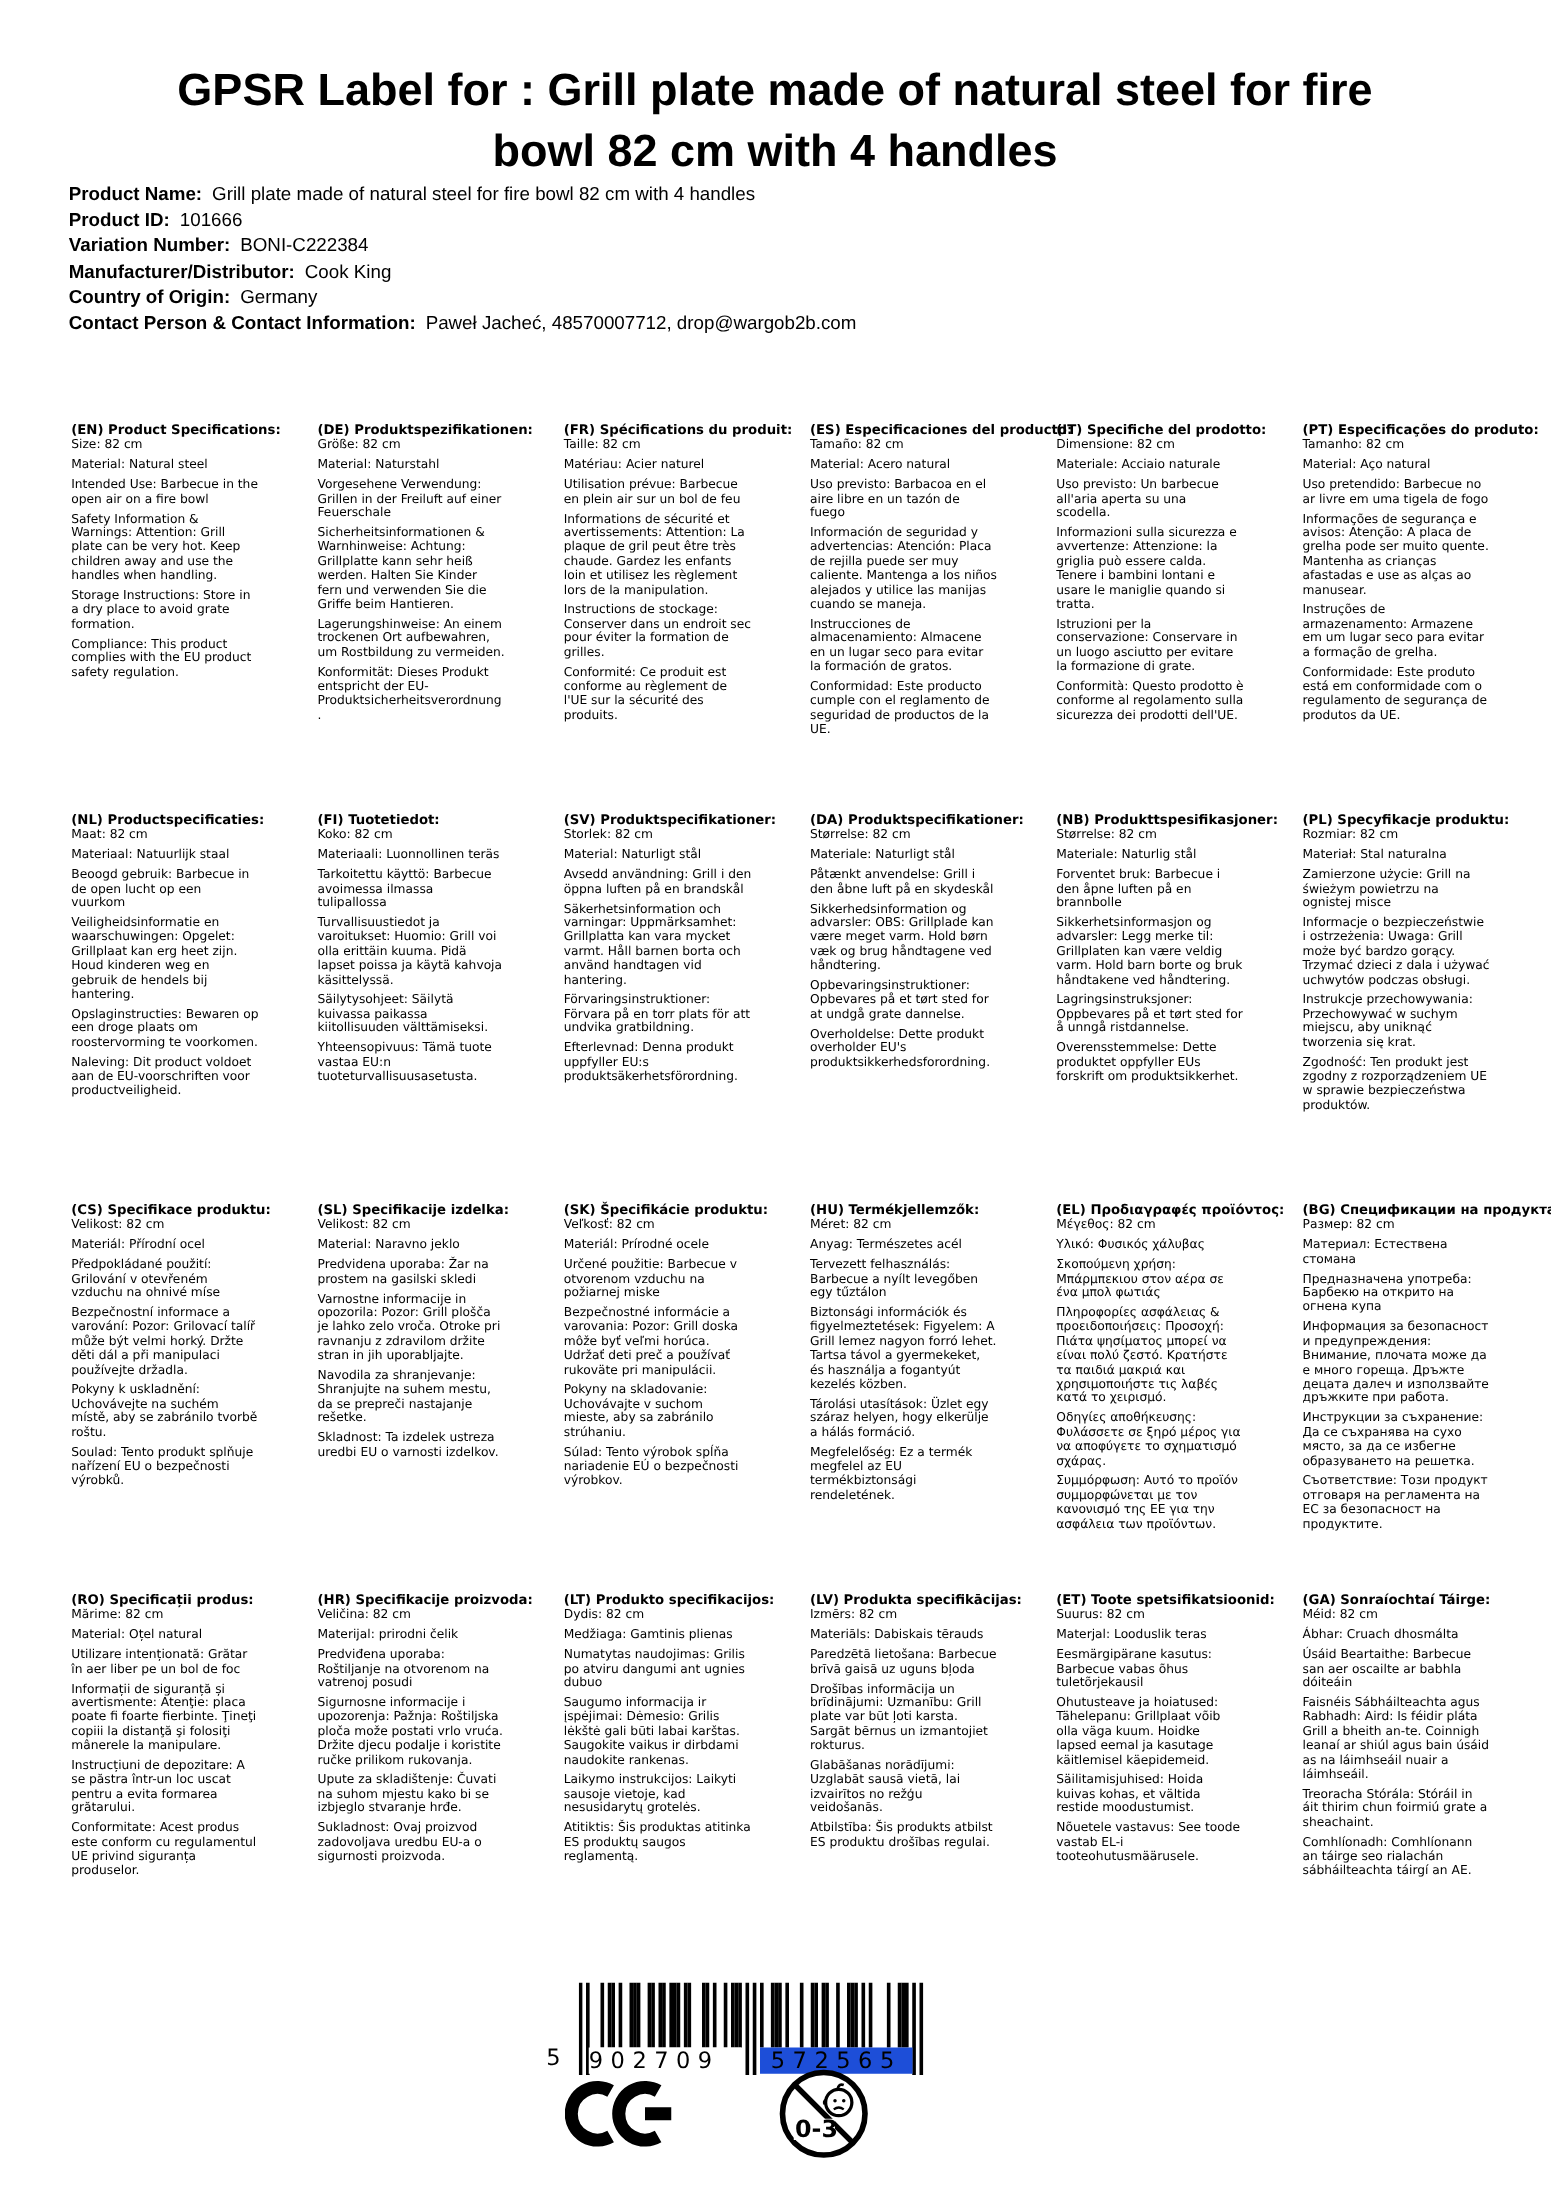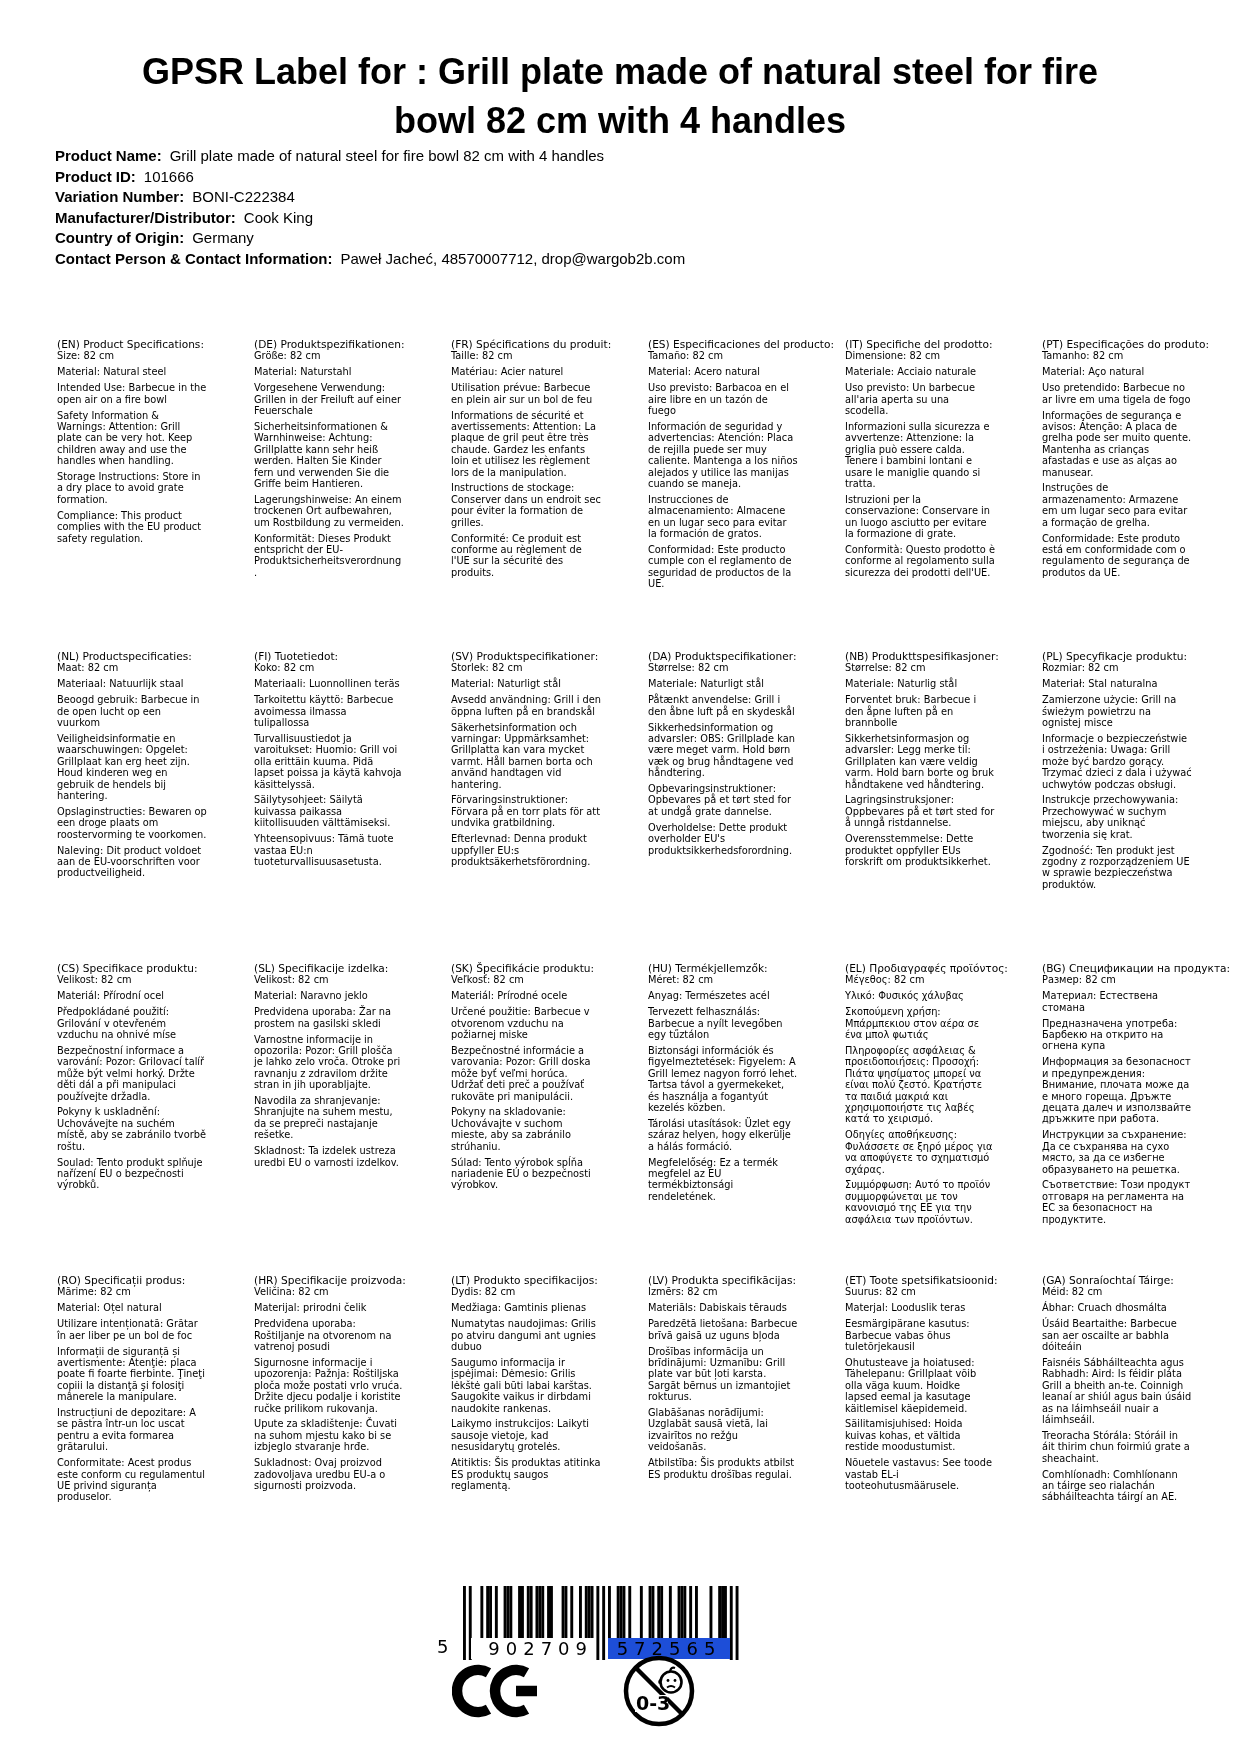--- a/index.html
+++ b/index.html
@@ -13,28 +13,28 @@
     letter-spacing:0px;
   }
   .info{position:absolute;top:146px;left:55px;font-size:15px;line-height:20.6px;}
   .info-label{font-weight:bold;margin-right:8px;}
   .lang-grid{
     position:absolute;top:339px;left:57px;
     display:grid;grid-template-columns:repeat(6,197px);grid-template-rows:repeat(4,312px);
     font-family:"DejaVu Sans",sans-serif;font-size:9.8px;line-height:11.4px;
   }
   .block{width:150px;}
-  .block-title{font-weight:normal;font-size:10.6px;white-space:nowrap;margin:0;}
+  .block-title{font-weight:bold;font-size:10.6px;white-space:nowrap;margin:0;}
   .spec{margin:0;word-break:break-word;}
   .spec + .spec{margin-top:4.5px;}
   .barcode-wrap{position:absolute;left:435px;top:1586px;width:310px;height:78px;}
   .barcode-wrap svg{position:absolute;left:28px;top:0;}
   .bc-digit{position:absolute;font-family:"DejaVu Sans",sans-serif;font-size:18px;color:#000;}
   .bc-first{left:2px;top:50px;}
-  .bc-left{left:36px;top:52px;width:122px;text-align:right;letter-spacing:6px;background:#fff;}
+  .bc-left{left:36px;top:52px;width:122px;text-align:left;letter-spacing:6px;background:#fff;}
   .bc-right{left:173px;top:52px;width:122px;text-align:center;letter-spacing:6px;background:#1d4ed8;}
   .ce-mark{position:absolute;left:452px;top:1662px;}
   .age-mark{position:absolute;left:622px;top:1654px;}
 </style>
 </head>
 <body>
 
 <div class="page-title">GPSR Label for : Grill plate made of natural steel for fire bowl 82 cm with 4 handles</div>
 
 <div class="info">

